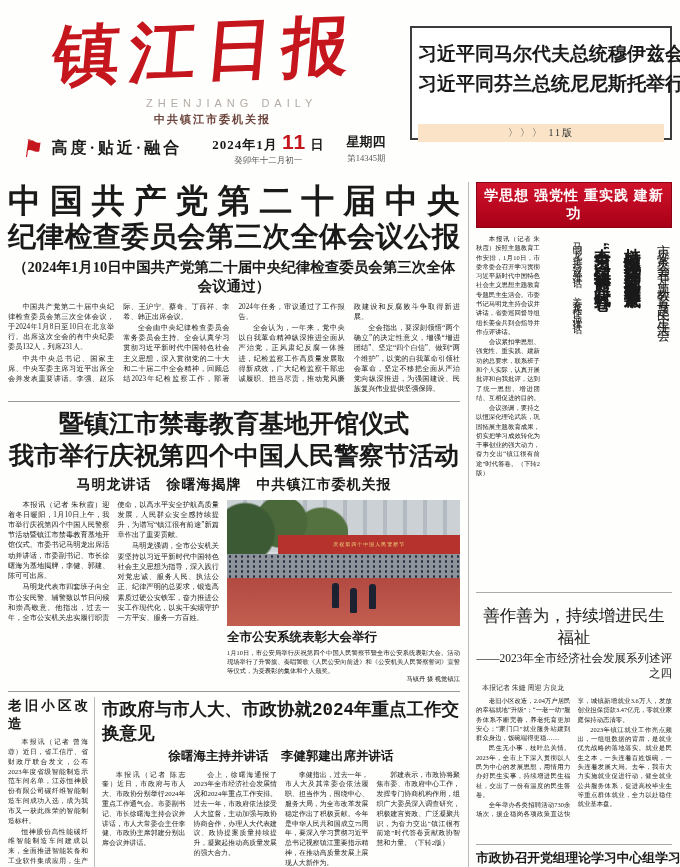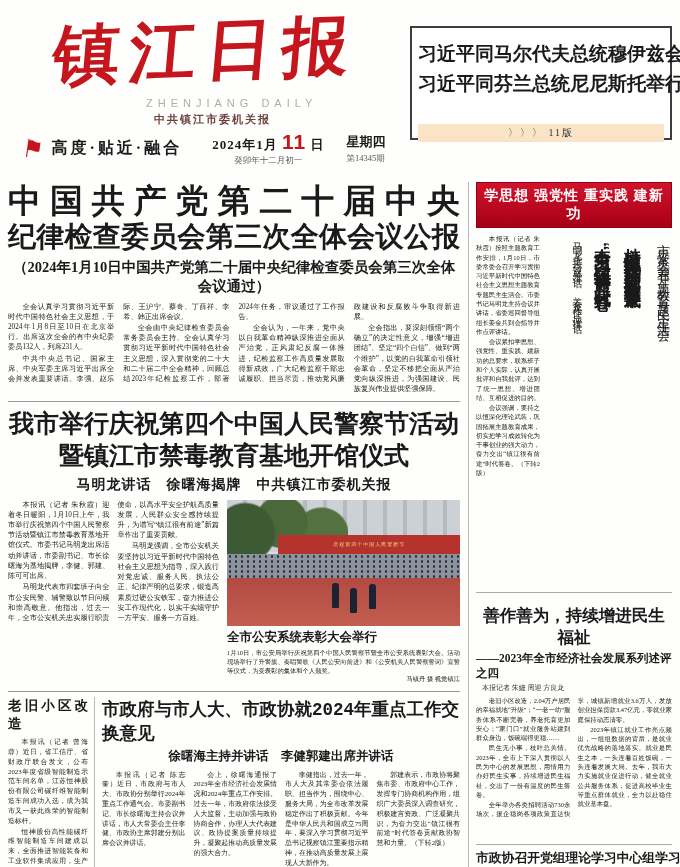--- a/index.html
+++ b/index.html
@@ -21,21 +21,21 @@
         text-align:center;line-height:1.6;white-space:nowrap;}
   .tb-ref{margin-top:24px;background:#fae3c6;text-align:center;font-size:10px;
           padding:2px 0;color:#333;letter-spacing:2px;}
   .info-row{position:absolute;left:14px;top:130px;display:flex;align-items:center;}
   .flag-icon{color:#c5161d;font-size:24px;line-height:1;transform:skewX(-8deg);margin-right:8px;}
   .slogan{font-size:16px;font-weight:bold;letter-spacing:3px;}
   .date-block{text-align:center;margin-left:30px;}
   .date-line{font-size:13px;font-weight:bold;letter-spacing:1px;}
   .date-day{font-size:21px;color:#c5161d;font-family:"Liberation Sans",sans-serif;}
   .lunar{font-size:8.5px;color:#555;margin-top:1px;}
-  .week-block{text-align:left;margin-left:22px;}
+  .week-block{text-align:right;margin-left:22px;}
   .weekday{font-size:13px;font-weight:bold;}
   .issue{font-size:8.5px;color:#555;margin-top:2px;}
   .top-rule{position:absolute;left:0;right:0;top:166px;display:flex;align-items:center;gap:8px;}
   .rule-line{flex:1;height:4px;background:linear-gradient(#c6c6c6,#9f9f9f);border-radius:2px;}
   .edition-note{font-size:9px;color:#444;white-space:nowrap;}
   .edition-num{font-size:14px;font-weight:bold;font-family:"DejaVu Serif",serif;}
   
   .content{display:flex;gap:8px;}
   .left-col{width:452px;flex:0 0 452px;}
   .right-col{flex:1;border-left:1px solid #bbb;padding-left:7px;min-width:0;}
@@ -89,22 +89,22 @@
           font-family:"Liberation Sans",sans-serif;font-weight:bold;font-size:14px;
           text-align:center;padding:4px 0;letter-spacing:1px;}
   .theme{display:flex;gap:6px;height:352px;margin-top:6px;overflow:hidden;}
   .theme-body{width:64px;flex:0 0 64px;font-size:6.4px;line-height:1.45;text-align:justify;overflow:hidden;}
   .v-block{flex:1;writing-mode:vertical-rl;height:100%;min-width:0;}
   .v-kicker{font-size:13px;letter-spacing:5px;margin-left:10px;}
   .v-h{font-family:"Liberation Sans",sans-serif;font-weight:bold;font-size:17px;
        letter-spacing:2px;margin-left:7px;}
   .v-sub{font-size:10px;letter-spacing:4px;margin-left:9px;}
   .rc-hr{border:none;border-top:1px solid #aaa;margin:6px 0 5px;}
-  .liv-h{font-family:"Liberation Sans",sans-serif;font-weight:bold;font-size:16.5px;text-align:center;margin-top:12px;}
-  .liv-sub{font-size:11.5px;font-weight:bold;text-align:left;margin:2px 0;}
+  .liv-h{font-family:"Liberation Sans",sans-serif;font-weight:normal;font-size:16.5px;text-align:center;margin-top:12px;}
+  .liv-sub{font-size:11.5px;font-weight:normal;text-align:right;margin:2px 0;}
   .liv-byline{font-size:7px;color:#333;margin:1px 0 3px 6px;}
   .liv-body{column-count:2;column-gap:7px;font-size:6.4px;line-height:1.45;height:142px;}
   .cp-h{font-family:"Liberation Sans",sans-serif;font-weight:bold;font-size:12.8px;text-align:center;white-space:nowrap;}
   .cp-sub{font-size:11.5px;font-weight:bold;text-align:center;margin:2px 0 4px;}
 </style>
 </head>
 <body>
 
 <div class="page">
 
@@ -140,33 +140,33 @@
 
   <main class="content">
 
     <section class="left-col">
 
       <article>
         <div class="a1-h1">中国共产党第二十届中央</div>
         <div class="a1-h2">纪律检查委员会第三次全体会议公报</div>
         <div class="a1-sub">（2024年1月10日中国共产党第二十届中央纪律检查委员会第三次全体会议通过）</div>
         <div class="a1-body jbody">
-            <p class="bp">全会认真学习贯彻习近平新时代中国特色社会主义思想，于2024年1月8日至10日在北京举行。出席这次全会的有中央纪委委员132人，列席231人。</p>
+            <p class="bp">中国共产党第二十届中央纪律检查委员会第三次全体会议，于2024年1月8日至10日在北京举行。出席这次全会的有中央纪委委员132人，列席231人。</p>
             <p class="bp">中共中央总书记、国家主席、中央军委主席习近平出席全会并发表重要讲话。李强、赵乐际、王沪宁、蔡奇、丁薛祥、李希、韩正出席会议。</p>
             <p class="bp">全会由中央纪律检查委员会常务委员会主持。全会认真学习贯彻习近平新时代中国特色社会主义思想，深入贯彻党的二十大和二十届二中全会精神，回顾总结2023年纪检监察工作，部署2024年任务，审议通过了工作报告。</p>
             <p class="bp">全会认为，一年来，党中央以自我革命精神纵深推进全面从严治党，正风肃纪反腐一体推进，纪检监察工作高质量发展取得新成效，广大纪检监察干部忠诚履职、担当尽责，推动党风廉政建设和反腐败斗争取得新进展。</p>
             <p class="bp">全会指出，要深刻领悟“两个确立”的决定性意义，增强“增进团结”、坚定“四个自信”、做到“两个维护”，以党的自我革命引领社会革命，坚定不移把全面从严治党向纵深推进，为强国建设、民族复兴伟业提供坚强保障。</p>
           </div>
       </article>
 
       <hr class="hr">
 
       <article>
+        <div class="a2-h">暨镇江市禁毒教育基地开馆仪式</div>
         <div class="a2-h">我市举行庆祝第四个中国人民警察节活动</div>
-        <div class="a2-h">暨镇江市禁毒教育基地开馆仪式</div>
         <div class="a2-sub">马明龙讲话　徐曙海揭牌　中共镇江市委机关报</div>
         <div class="a2-row">
           <div class="a2-body jbody">
               <p class="bp">本报讯（记者 朱秋霞）迎着冬日暖阳，1月10日上午，我市举行庆祝第四个中国人民警察节活动暨镇江市禁毒教育基地开馆仪式。市委书记马明龙出席活动并讲话，市委副书记、市长徐曙海为基地揭牌，李健、郭建、陈可可出席。</p>
               <p class="bp">马明龙代表市四套班子向全市公安民警、辅警致以节日问候和崇高敬意。他指出，过去一年，全市公安机关忠实履行职责使命，以高水平安全护航高质量发展，人民群众安全感持续提升，为谱写“镇江很有前途”新篇章作出了重要贡献。</p>
               <p class="bp">马明龙强调，全市公安机关要坚持以习近平新时代中国特色社会主义思想为指导，深入践行对党忠诚、服务人民、执法公正、纪律严明的总要求，锻造高素质过硬公安铁军，奋力推进公安工作现代化，以实干实绩守护一方平安、服务一方百姓。</p>
             </div>
           <div class="a2-photo-wrap">
             <div class="photo">
               <div class="ph-building"></div>

